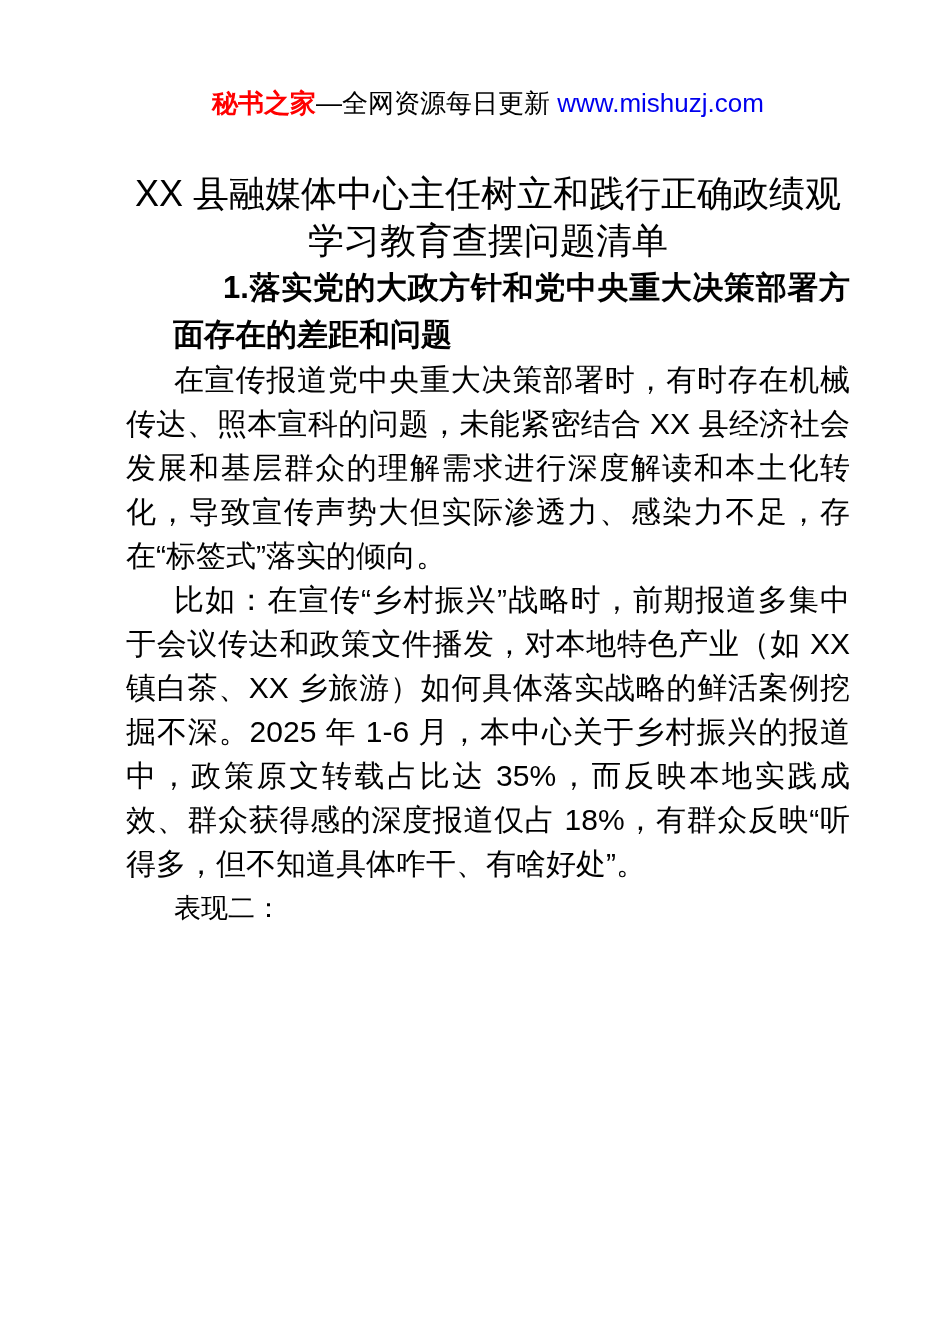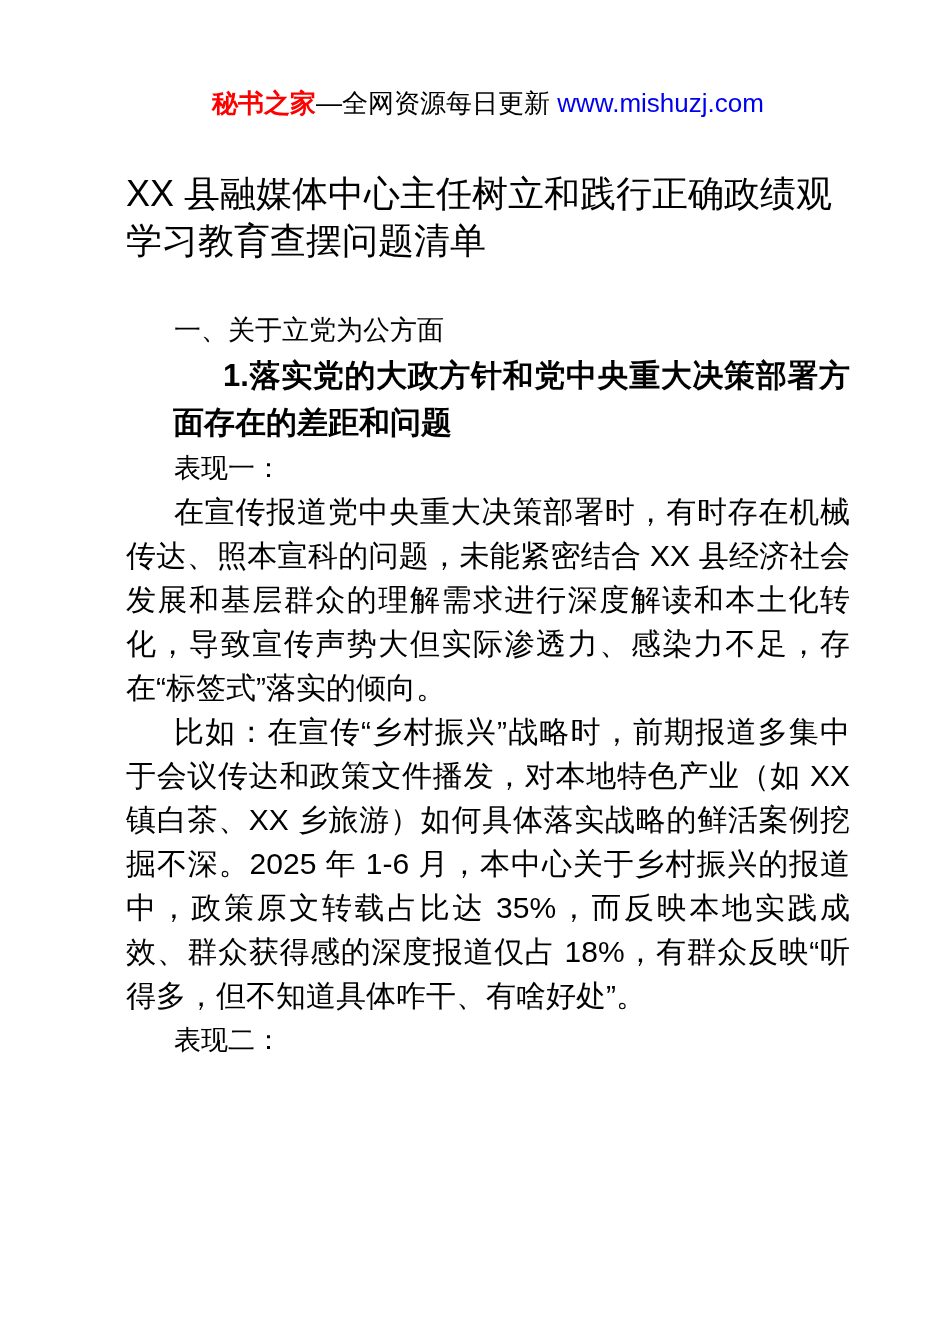--- a/index.html
+++ b/index.html
@@ -22,20 +22,21 @@
   }
   .brand { color: #ff0000; font-weight: 700; }
   .dash { color: #000000; }
   .tagline { color: #000000; }
   .url { color: #0000ee; }
   .doc-title {
     margin: 52px 0 0 0;
     font-size: 36px;
     line-height: 47px;
     font-weight: 400;
+    text-align: center;
   }
   p { margin: 0; }
   .para {
     font-size: 30px;
     line-height: 44px;
     text-align: justify;
     text-indent: 48px;
   }
   .section-heading {
     margin-top: 44px;
@@ -61,25 +62,23 @@
 <body>
 
 <div class="page">
 
   <div class="header">
     <span class="brand">秘书之家</span><span class="dash">—</span><span class="tagline">全网资源每日更新 </span><span class="url">www.mishuzj.com</span>
   </div>
 
   <h1 class="doc-title">XX 县融媒体中心主任树立和践行正确政绩观学习教育查摆问题清单</h1>
 
-  <p class="para section-heading">一、关于立党为公方面</p>
 
   <p class="para subheading">1.落实党的大政方针和党中央重大决策部署方面存在的差距和问题</p>
 
-  <p class="para label-line">表现一：</p>
 
   <p class="para">在宣传报道党中央重大决策部署时，有时存在机械传达、照本宣科的问题，未能紧密结合 XX 县经济社会发展和基层群众的理解需求进行深度解读和本土化转化，导致宣传声势大但实际渗透力、感染力不足，存在“标签式”落实的倾向。</p>
 
   <p class="para">比如：在宣传“乡村振兴”战略时，前期报道多集中于会议传达和政策文件播发，对本地特色产业（如 XX 镇白茶、XX 乡旅游）如何具体落实战略的鲜活案例挖掘不深。2025 年 1-6 月，本中心关于乡村振兴的报道中，政策原文转载占比达 35%，而反映本地实践成效、群众获得感的深度报道仅占 18%，有群众反映“听得多，但不知道具体咋干、有啥好处”。</p>
 
   <p class="para label-line">表现二：</p>
 
 
 </div>
 

